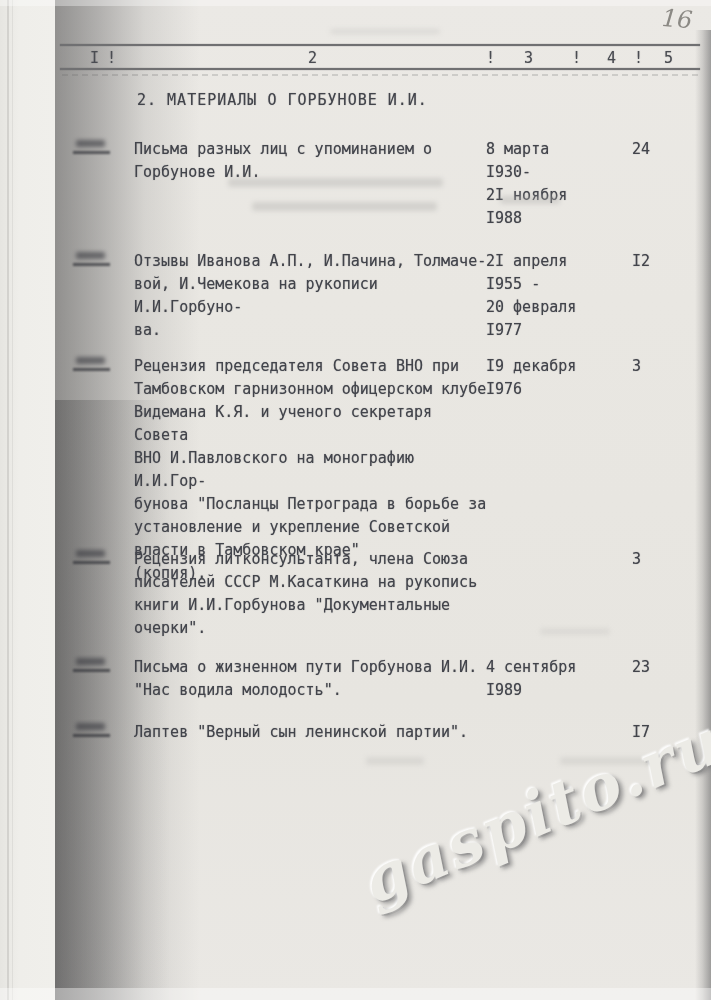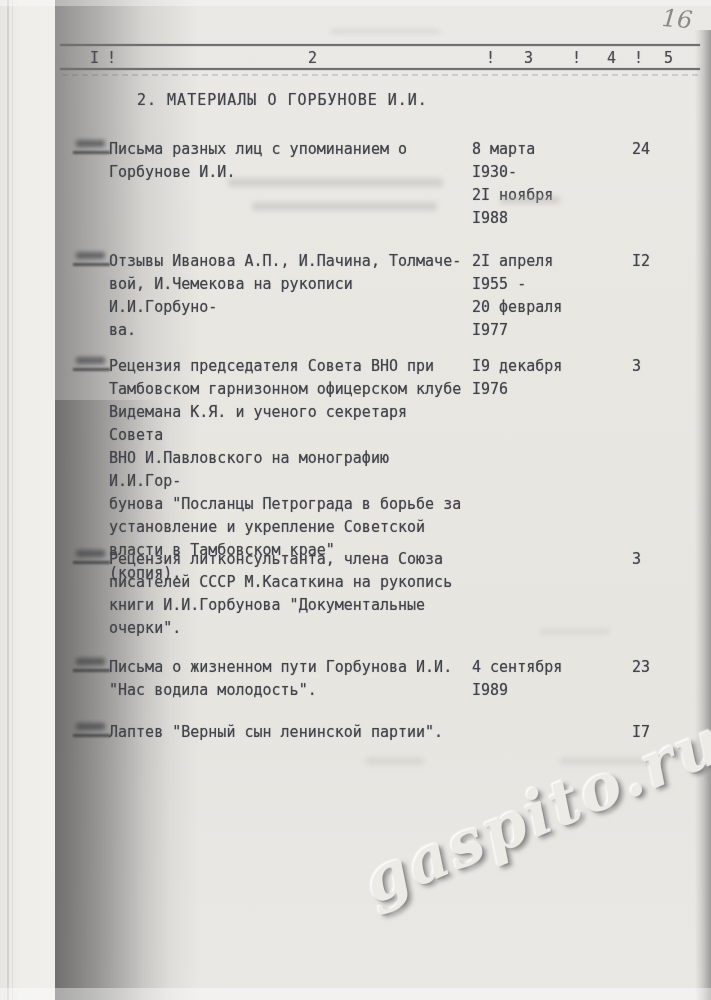--- a/index.html
+++ b/index.html
@@ -48,22 +48,22 @@
   .h-cell:nth-of-type(7){left:607px;}
   .h-cell:nth-of-type(8){left:634px;}
   .h-cell:nth-of-type(9){left:664px;}
 
   .page-num{position:absolute;left:662px;top:5px;
     font-family:"DejaVu Serif",serif;font-style:italic;font-size:24px;
     color:#8b8984;transform:rotate(5deg);}
 
   
   .entry{position:absolute;left:0;width:711px;}
-  .entry .desc{position:absolute;left:109px;width:358px;white-space:pre-line;}
-  .entry .date{position:absolute;left:472px;width:110px;white-space:pre-line;}
+  .entry .desc{position:absolute;left:134px;width:358px;white-space:pre-line;}
+  .entry .date{position:absolute;left:486px;width:110px;white-space:pre-line;}
   .entry .pages{position:absolute;left:632px;width:42px;}
   .entry .num{position:absolute;left:73px;top:2px;width:40px;height:18px;}
   .smear-a{width:29px;height:7px;background:#35363c;filter:blur(2px);opacity:.6;border-radius:2px;margin-left:3px;}
   .smear-b{width:37px;height:3px;background:#2d2e34;filter:blur(1.2px);opacity:.7;margin-top:4px;}
 
   
   .ghost{position:absolute;background:#aeadab;filter:blur(2.5px);border-radius:3px;opacity:.38;}
 
   
   .watermark{position:absolute;left:366px;top:848px;

